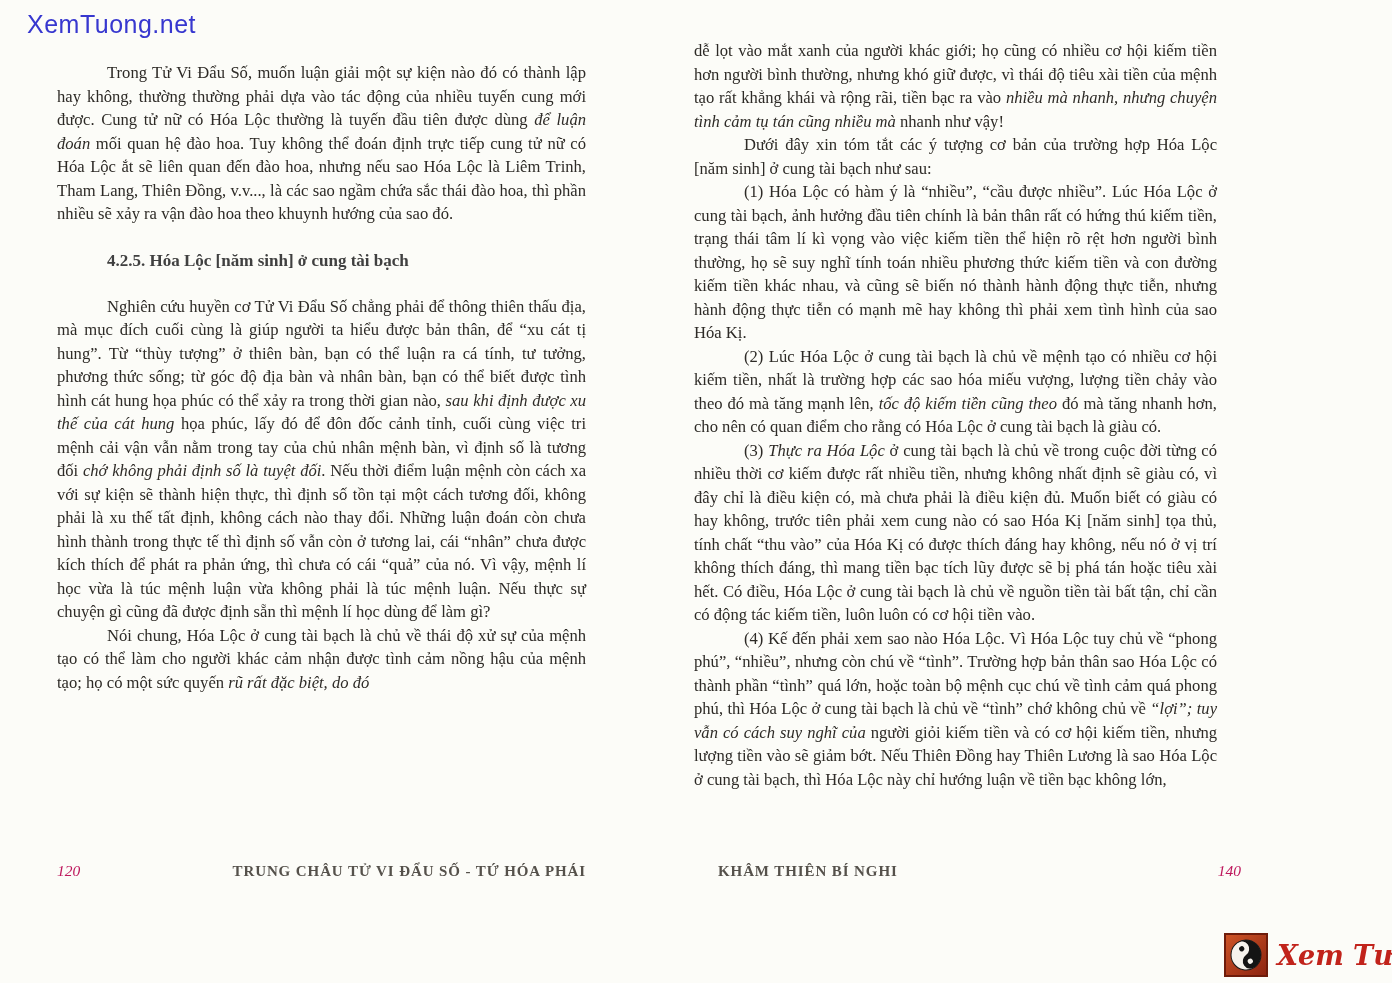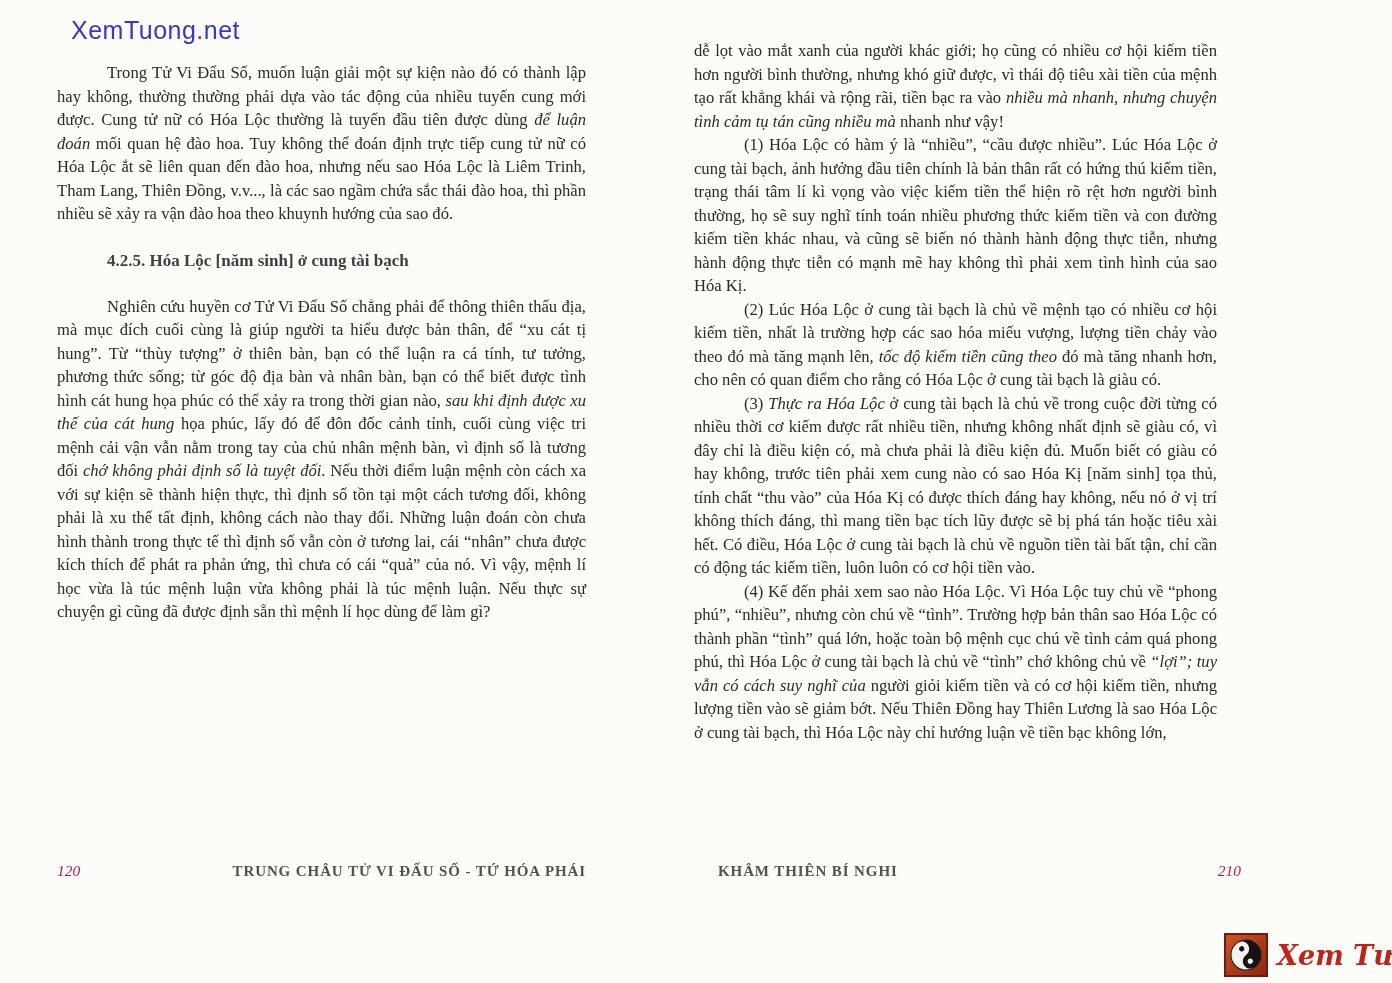--- a/index.html
+++ b/index.html
@@ -6,25 +6,24 @@
   body {
     width: 1392px; height: 983px;
     background: #fcfcf8;
     font-family: "Liberation Serif", serif;
     color: #2d2a26;
     position: relative;
     overflow: hidden;
   }
 
   .site-logo-top {
-    position: absolute; left: 27px; top: 16px;
+    position: absolute; left: 27px; top: 10px;
     font-family: "Liberation Sans", sans-serif;
     font-size: 25px; letter-spacing: 0.5px;
     color: #3737cf;
-    margin-left: 44px;
   }
 
   .page-col {
     position: absolute; top: 39px;
     text-align: justify;
     font-size: 16.6px;
     line-height: 23.5px;
   }
   .left-col  { left: 57px;  width: 529px; }
   .right-col { left: 694px; width: 523px; }
@@ -65,38 +64,40 @@
 </style>
 </head>
 <body>
 
 <div class="site-logo-top">XemTuong.net</div>
 
 <div class="page-col left-col">
     <p class="para indent gap"><span>Trong Tử Vi Đẩu Số, muốn luận giải một sự kiện nào đó có thành lập hay không, thường thường phải dựa vào tác động của nhiều tuyến cung mới được. Cung tử nữ có Hóa Lộc thường là tuyến đầu tiên được dùng </span><i>để luận đoán</i><span> mối quan hệ đào hoa. Tuy không thể đoán định trực tiếp cung tử nữ có Hóa Lộc ắt sẽ liên quan đến đào hoa, nhưng nếu sao Hóa Lộc là Liêm Trinh, Tham Lang, Thiên Đồng, v.v..., là các sao ngầm chứa sắc thái đào hoa, thì phần nhiều sẽ xảy ra vận đào hoa theo khuynh hướng của sao đó.</span></p>
     <h3 class="section-heading">4.2.5. Hóa Lộc [năm sinh] ở cung tài bạch</h3>
     <p class="para indent"><span>Nghiên cứu huyền cơ Tử Vi Đẩu Số chẳng phải để thông thiên thấu địa, mà mục đích cuối cùng là giúp người ta hiểu được bản thân, để “xu cát tị hung”. Từ “thùy tượng” ở thiên bàn, bạn có thể luận ra cá tính, tư tưởng, phương thức sống; từ góc độ địa bàn và nhân bàn, bạn có thể biết được tình hình cát hung họa phúc có thể xảy ra trong thời gian nào, </span><i>sau khi định được xu thế của cát hung</i><span> họa phúc, lấy đó để đôn đốc cảnh tỉnh, cuối cùng việc tri mệnh cải vận vẫn nằm trong tay của chủ nhân mệnh bàn, vì định số là tương đối </span><i>chớ không phải định số là tuyệt đối</i><span>. Nếu thời điểm luận mệnh còn cách xa với sự kiện sẽ thành hiện thực, thì định số tồn tại một cách tương đối, không phải là xu thế tất định, không cách nào thay đổi. Những luận đoán còn chưa hình thành trong thực tế thì định số vẫn còn ở tương lai, cái “nhân” chưa được kích thích để phát ra phản ứng, thì chưa có cái “quả” của nó. Vì vậy, mệnh lí học vừa là túc mệnh luận vừa không phải là túc mệnh luận. Nếu thực sự chuyện gì cũng đã được định sẵn thì mệnh lí học dùng để làm gì?</span></p>
+    <p class="para indent"><span>Nói chung, Hóa Lộc ở cung tài bạch là chủ về thái độ xử sự của mệnh tạo có thể làm cho người khác cảm nhận được tình cảm nồng hậu của mệnh tạo; họ có một sức quyến </span><i>rũ rất đặc biệt, do đó</i></p>
   </div>
 
 <div class="page-col right-col">
     <p class="para"><span>dễ lọt vào mắt xanh của người khác giới; họ cũng có nhiều cơ hội kiếm tiền hơn người bình thường, nhưng khó giữ được, vì thái độ tiêu xài tiền của mệnh tạo rất khẳng khái và rộng rãi, tiền bạc ra vào </span><i>nhiều mà nhanh, nhưng chuyện tình cảm tụ tán cũng nhiều mà</i><span> nhanh như vậy!</span></p>
+    <p class="para indent"><span>Dưới đây xin tóm tắt các ý tượng cơ bản của trường hợp Hóa Lộc [năm sinh] ở cung tài bạch như sau:</span></p>
     <p class="para indent"><span>(1) Hóa Lộc có hàm ý là “nhiều”, “cầu được nhiều”. Lúc Hóa Lộc ở cung tài bạch, ảnh hưởng đầu tiên chính là bản thân rất có hứng thú kiếm tiền, trạng thái tâm lí kì vọng vào việc kiếm tiền thể hiện rõ rệt hơn người bình thường, họ sẽ suy nghĩ tính toán nhiều phương thức kiếm tiền và con đường kiếm tiền khác nhau, và cũng sẽ biến nó thành hành động thực tiễn, nhưng hành động thực tiễn có mạnh mẽ hay không thì phải xem tình hình của sao Hóa Kị.</span></p>
     <p class="para indent"><span>(2) Lúc Hóa Lộc ở cung tài bạch là chủ về mệnh tạo có nhiều cơ hội kiếm tiền, nhất là trường hợp các sao hóa miếu vượng, lượng tiền chảy vào theo đó mà tăng mạnh lên, </span><i>tốc độ kiếm tiền cũng theo</i><span> đó mà tăng nhanh hơn, cho nên có quan điểm cho rằng có Hóa Lộc ở cung tài bạch là giàu có.</span></p>
     <p class="para indent"><span>(3) </span><i>Thực ra Hóa Lộc</i><span> ở cung tài bạch là chủ về trong cuộc đời từng có nhiều thời cơ kiếm được rất nhiều tiền, nhưng không nhất định sẽ giàu có, vì đây chỉ là điều kiện có, mà chưa phải là điều kiện đủ. Muốn biết có giàu có hay không, trước tiên phải xem cung nào có sao Hóa Kị [năm sinh] tọa thủ, tính chất “thu vào” của Hóa Kị có được thích đáng hay không, nếu nó ở vị trí không thích đáng, thì mang tiền bạc tích lũy được sẽ bị phá tán hoặc tiêu xài hết. Có điều, Hóa Lộc ở cung tài bạch là chủ về nguồn tiền tài bất tận, chỉ cần có động tác kiếm tiền, luôn luôn có cơ hội tiền vào.</span></p>
     <p class="para indent"><span>(4) Kế đến phải xem sao nào Hóa Lộc. Vì Hóa Lộc tuy chủ về “phong phú”, “nhiều”, nhưng còn chú về “tình”. Trường hợp bản thân sao Hóa Lộc có thành phần “tình” quá lớn, hoặc toàn bộ mệnh cục chú về tình cảm quá phong phú, thì Hóa Lộc ở cung tài bạch là chủ về “tình” chớ không chủ về </span><i>“lợi”; tuy vẫn có cách suy nghĩ của</i><span> người giỏi kiếm tiền và có cơ hội kiếm tiền, nhưng lượng tiền vào sẽ giảm bớt. Nếu Thiên Đồng hay Thiên Lương là sao Hóa Lộc ở cung tài bạch, thì Hóa Lộc này chỉ hướng luận về tiền bạc không lớn,</span></p>
   </div>
 
 <div class="footer footer-left">
   <span class="page-number">120</span>
   <span class="running-title">TRUNG CHÂU TỬ VI ĐẨU SỐ - TỨ HÓA PHÁI</span>
 </div>
 
 <div class="footer footer-right">
   <span class="running-title">KHÂM THIÊN BÍ NGHI</span>
-  <span class="page-number">210</span>
+  <span class="page-number">140</span>
 </div>
 
 <div class="site-banner-bottom">
   <svg class="yin-yang-frame" viewBox="0 0 44 44" xmlns="http://www.w3.org/2000/svg">
     <defs>
       <linearGradient id="frameGrad" x1="0" y1="0" x2="1" y2="1">
         <stop offset="0" stop-color="#cf5527"></stop>
         <stop offset="1" stop-color="#8c2310"></stop>
       </linearGradient>
     </defs>

